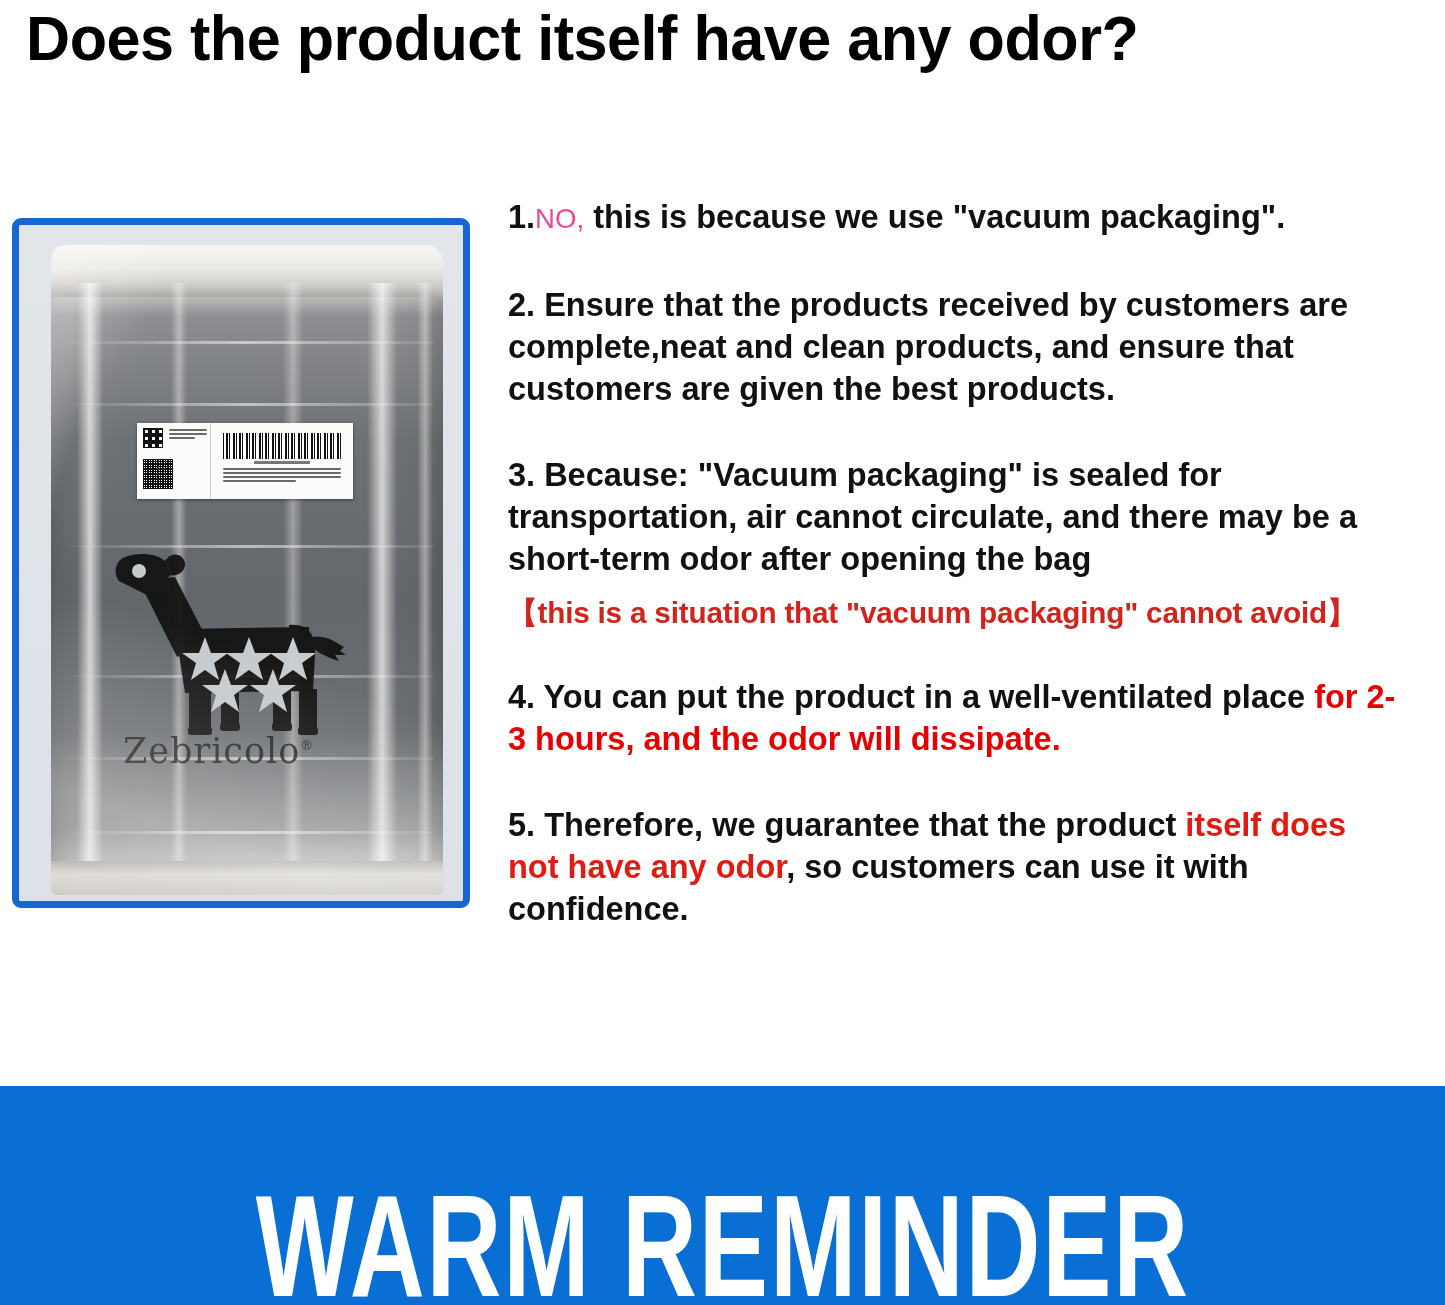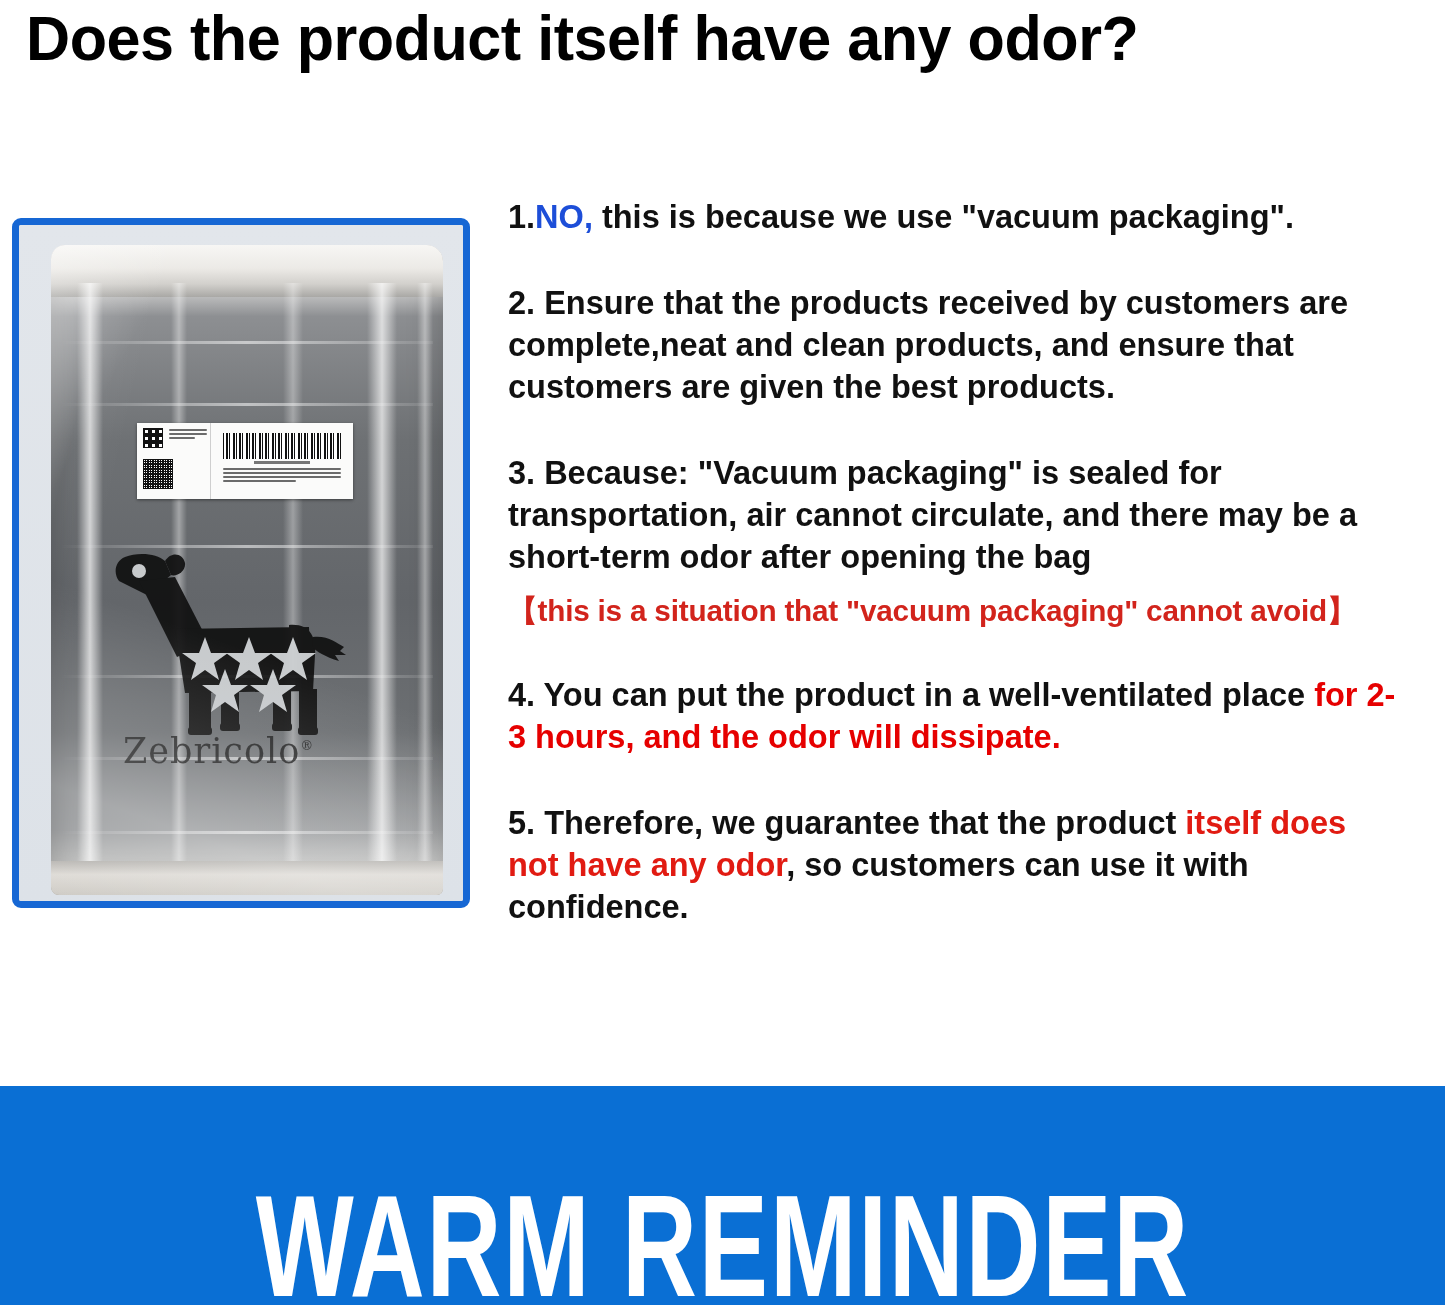--- a/index.html
+++ b/index.html
@@ -201,21 +201,21 @@
     transform-origin: left top;
   }
   .para.p1 { margin-bottom: 44px; }
   .para.p2 { margin-bottom: 44px; }
   .para.p3 { margin-bottom: 14px; }
   .para.p4 { margin-bottom: 44px; }
   .para.p5 { margin-bottom: 0; }
 
   .red        { color: #e11b12; }
   .red-bold   { color: #e60000; font-weight: 700; }
-  .no-word    { color: #1d4ed8; font-weight: 700; font-size: 33px; }
+  .no-word    { color: #ec4899; font-weight: 400; font-size: 28px; }
   .bracket-line {
     font-family: "Liberation Sans", sans-serif;
     font-weight: 700;
     font-size: 30px;
     line-height: 38px;
     color: #d2241c;
     margin: 0 0 44px 0;
     letter-spacing: -0.2px;
     transform: scaleX(0.99);
     transform-origin: left top;

